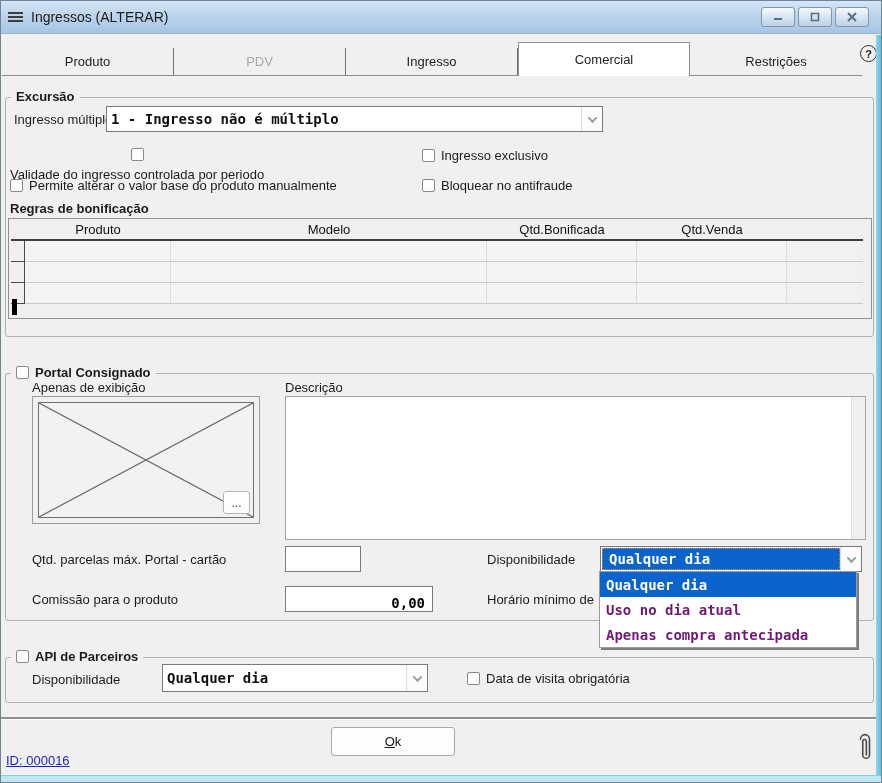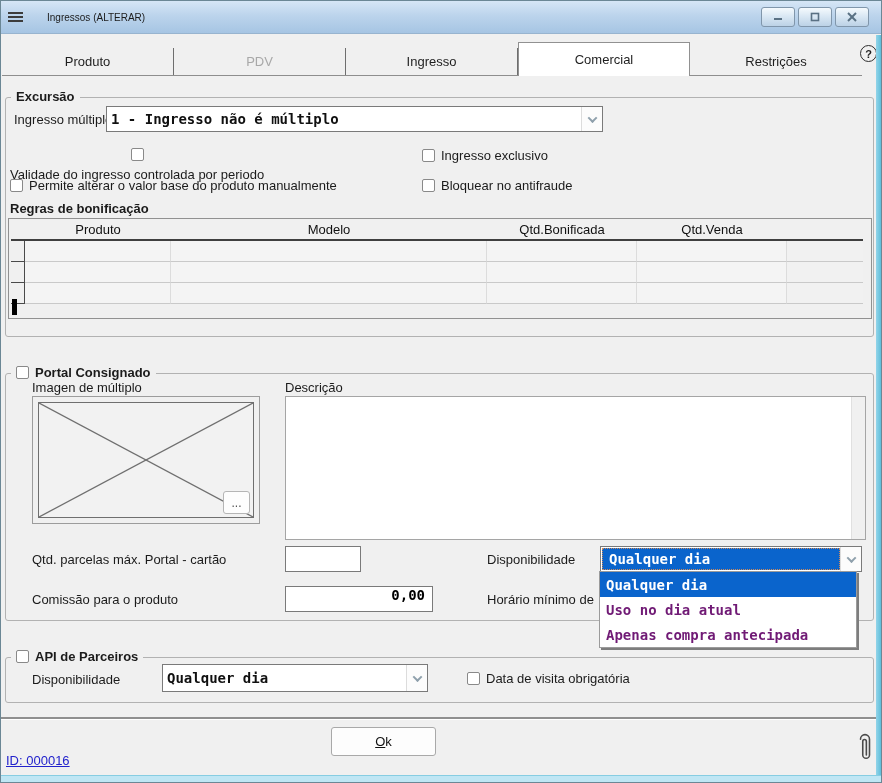--- a/index.html
+++ b/index.html
@@ -7,21 +7,21 @@
 
   .window { position: relative; width: 882px; height: 783px; background: #f0f0f0;
             border: 1px solid #6b8795; overflow: hidden; }
 
   
   .titlebar { position: absolute; top: 0; left: 0; right: 0; height: 33px;
               background: linear-gradient(#d6e6f6, #bcd4ec 45%, #a6c5e3);
               border-bottom: 1px solid #98b4cf; display: flex; align-items: center; }
   .menu-icon { width: 15px; margin-left: 7px; cursor: pointer; }
   .menu-icon i { display: block; height: 2px; background: #3c3c3c; margin: 2px 0; }
-  .title-text { margin-left: 24px; font-size: 10px; color: #1b1b1b; }
+  .title-text { margin-left: 8px; font-size: 14px; color: #1b1b1b; }
   .win-controls { position: absolute; right: 12px; top: 6px; display: flex; gap: 3px; }
   .win-btn { width: 34px; height: 20px; border: 1px solid #8096ab; border-radius: 3px;
              background: linear-gradient(#f5fafd, #dae8f4 45%, #bcd2e6);
              display: flex; align-items: center; justify-content: center; cursor: pointer; }
 
   
   .tabbar { position: absolute; top: 41px; left: 1px; width: 860px; height: 34px;
             display: flex; align-items: flex-end; border-bottom: 1px solid #8e8e8e; }
   .tab { width: 172px; height: 27px; display: flex; align-items: center; justify-content: center;
          font-size: 13px; color: #1e1e1e; border-right: 1px solid #6e6e6e; cursor: pointer; }
@@ -83,35 +83,35 @@
   .browse-btn { position: absolute; right: 3px; bottom: 3px; width: 27px; height: 23px;
                 background: #fdfdfd; border: 1px solid #b5b5b5; border-radius: 3px;
                 font-size: 12px; color: #4f4f4f; display: flex; align-items: center;
                 justify-content: center; cursor: pointer; }
   .desc-area { position: absolute; left: 279px; top: 22px; width: 581px; height: 144px;
                background: #fff; border: 1px solid #a5a5a5; cursor: text; }
   .desc-scroll { position: absolute; right: 0; top: 0; bottom: 0; width: 14px;
                  background: #f0f0f0; border-left: 1px solid #e0e0e0; }
   .input { position: absolute; background: #fff; border: 1px solid #7a7a7a;
            font-family: "DejaVu Sans Mono", monospace; font-weight: bold; font-size: 14px;
-           color: #000; display: flex; align-items: flex-start; cursor: text; }
+           color: #000; display: flex; align-items: flex-end; cursor: text; }
   .input.right { justify-content: flex-end; padding-right: 7px; }
 
   
   .ddl { position: absolute; left: 598px; top: 570px; width: 258px; z-index: 30;
          background: #fff; border: 1px solid #9b9b9b; box-shadow: 2px 2px 0 #7d7d7d; }
   .ddl-item { height: 25px; display: flex; align-items: center; padding-left: 6px;
               font-family: "DejaVu Sans Mono", monospace; font-weight: bold; font-size: 14px;
               color: #701a75; cursor: pointer; white-space: nowrap; overflow: hidden; }
   .ddl-item.selected { background: #0a64cc; color: #fff; }
 
   
   .divider { position: absolute; left: 0; top: 716px; width: 876px; height: 3px;
              background: #8f8f8f; border-bottom: 1px solid #ffffff; }
-  .btn { position: absolute; width: 105px; height: 29px; background: #fdfdfd;
+  .btn { position: absolute; width: 124px; height: 29px; background: #fdfdfd;
          border: 1px solid #a9a9a9; border-radius: 3px; font-size: 13px; color: #111;
          display: flex; align-items: center; justify-content: center; cursor: pointer; }
   .btn-label { display: block; }
   .btn-label::first-letter { text-decoration: underline; }
   .id-link { position: absolute; left: 5px; top: 752px; font-size: 13px; color: #2222cc;
              text-decoration: underline; cursor: pointer; }
   .paperclip { position: absolute; left: 855px; top: 724px; cursor: pointer; }
 
   .right-edge { position: absolute; right: 0; top: 34px; bottom: 0; width: 5px;
                 background: linear-gradient(to right, #93d4e9, #5fbeda); }
@@ -232,21 +232,21 @@
       <span class="caret"></span>
     </div>
   </div>
 
   <div class="gbox" style="left:4px; top:372px; width:869px; height:248px;">
     <span class="legend">
       <span class="cb"></span>
       <span>Portal Consignado</span>
     </span>
 
-    <span class="lbl" style="left:26px; top:6px;">Imagen de múltiplo</span>
+    <span class="lbl" style="left:26px; top:6px;">Apenas de exibição</span>
     <div class="img-frame">
       <div class="img-ph">
         <svg width="100%" height="100%" viewBox="0 0 100 100" preserveAspectRatio="none">
           <line x1="0" y1="0" x2="100" y2="100" stroke="#6f6f6f" stroke-width="0.9"></line>
           <line x1="100" y1="0" x2="0" y2="100" stroke="#6f6f6f" stroke-width="0.9"></line>
         </svg>
         <span class="browse-btn">...</span>
       </div>
     </div>
 

